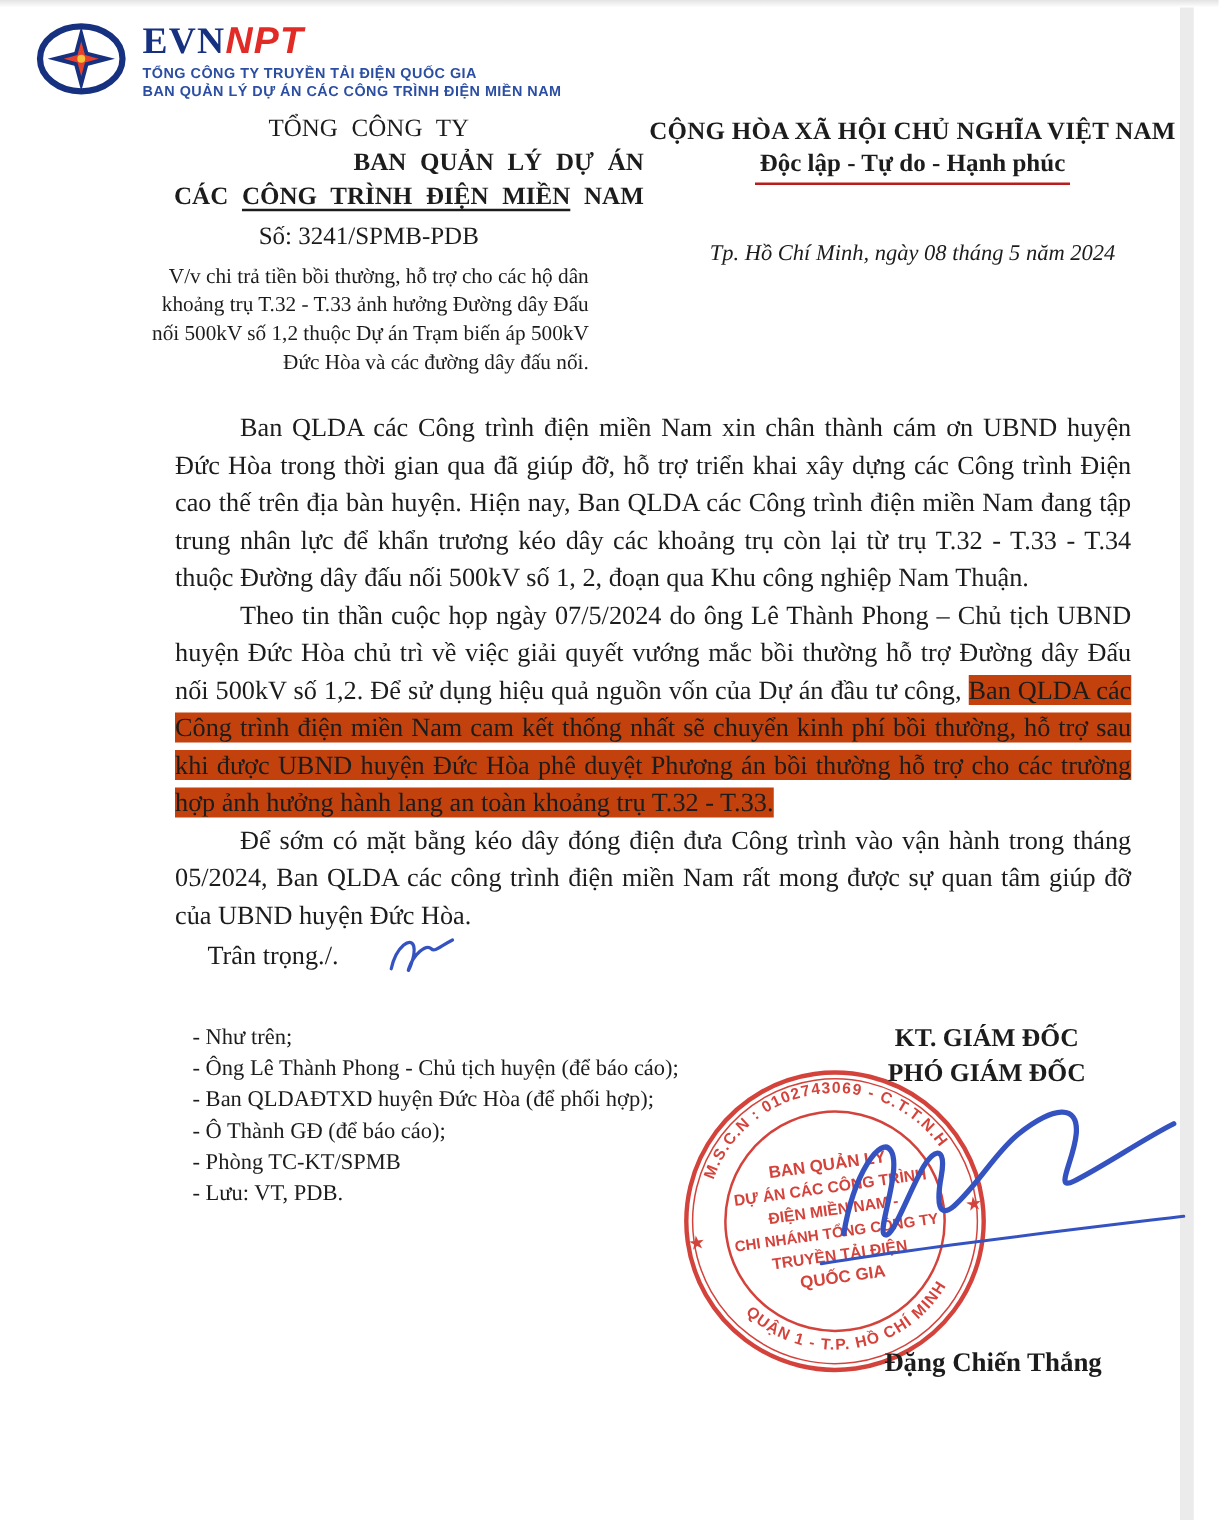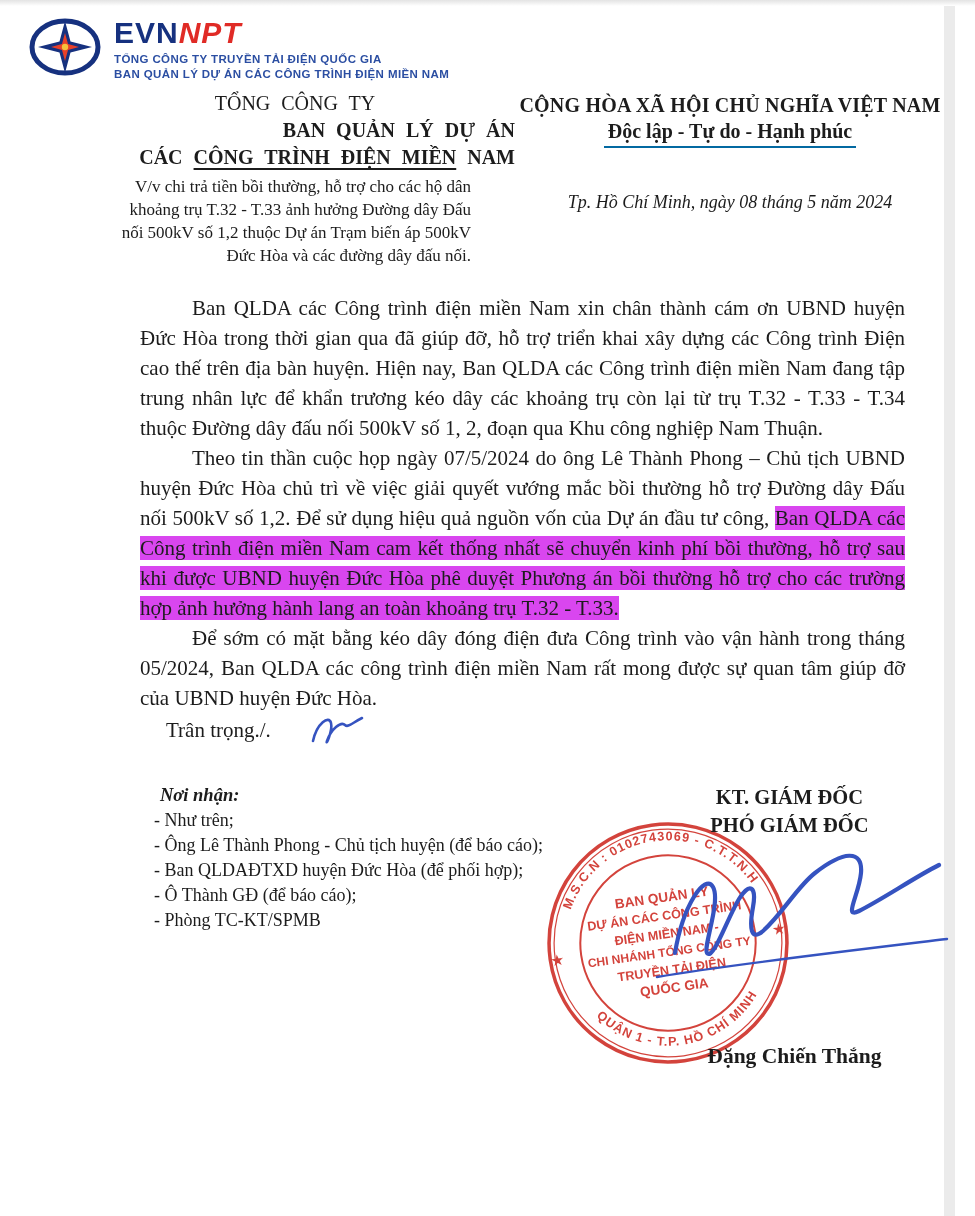--- a/index.html
+++ b/index.html
@@ -20,21 +20,21 @@
     position:absolute; top:0; left:0; width:100%; height:6px;
     background:linear-gradient(#e3e3e3,#ffffff); z-index:0;
   }
   .page { position:relative; z-index:1; }
 
   
   .logo-block { display:flex; align-items:flex-start; padding:16px 0 0 28px; }
   .logo-mark { width:74px; height:62px; flex:0 0 auto; }
   .logo-texts { padding-left:12px; padding-top:2px; }
   .logo-word { font-family:"Liberation Sans", sans-serif; font-weight:bold; font-size:30px; line-height:30px; letter-spacing:1px; }
-  .logo-word .evn { color:#16317f; }
+  .logo-word .evn { color:#16317f;font-family:Liberation Serif, serif; }
   .logo-word .npt { color:#e02b26; font-style:italic;text-align:center; }
   .logo-sub {
     font-family:"Liberation Sans", sans-serif; font-weight:bold;
     font-size:11.5px; line-height:15px; color:#2b4ea2; letter-spacing:.4px;
     margin-top:4px;
   }
 
   
   .header-row { display:flex; padding:8px 30px 0 75px; }
   .header-left { width:440px; text-align:center; }
@@ -44,29 +44,29 @@
   .hl-line.bold { font-weight:bold;text-align:right; }
   .u-part { text-decoration:underline; text-decoration-thickness:2px; text-underline-offset:4px; }
   .doc-number { font-size:20px; line-height:32px; margin-top:2px; }
   .subject {
     font-size:17px; line-height:23px; width:352px; margin:4px auto 0 auto;
     text-align:right;
   }
 
   .national { font-weight:bold; font-size:20px; line-height:26px; letter-spacing:.2px; }
   .motto { font-weight:bold; font-size:20px; line-height:26px; display:inline-block;
-           border-bottom:2px solid #0369a1; padding:0 4px 2px 4px; }
+           border-bottom:2px solid #b91c1c; padding:0 4px 2px 4px; }
   .dateline { font-style:italic; font-size:18px; margin-top:44px; }
 
   
   .salutation { text-align:center; font-size:20.5px; margin-top:34px; }
   .body-text { margin:26px 70px 0 140px; font-size:21px; line-height:30px; text-align:justify; }
   .body-text p { text-indent:52px; margin:0; }
   .body-text p + p { margin-top:0; }
-  .hl-mark { background:#d946ef;margin-top:11px; }
+  .hl-mark { background:#c2410c;margin-top:11px; }
   .closing-row { margin:2px 70px 0 140px; display:flex; align-items:flex-start; }
   .closing { font-size:21px; line-height:30px; padding-left:26px; }
   .initials-svg { width:70px; height:44px; margin-left:36px; margin-top:-4px; }
 
   
   .footer-row { display:flex; margin-top:28px; }
   .recipients { margin-left:152px; width:420px; font-size:18px; line-height:25px; }
   .recipients-title { font-weight:bold; font-style:italic; font-size:18.5px; margin-left:8px; }
   .recipient-item { margin-left:2px; }
 
@@ -103,20 +103,21 @@
         <div>BAN QUẢN LÝ DỰ ÁN CÁC CÔNG TRÌNH ĐIỆN MIỀN NAM</div>
       </div>
     </div>
   </div>
 
   <div class="header-row">
     <div class="header-left">
       <div class="hl-line">TỔNG CÔNG TY</div>
       <div class="hl-line bold">BAN QUẢN LÝ DỰ ÁN</div>
       <div class="hl-line bold"><span>CÁC </span><span class="u-part">CÔNG TRÌNH ĐIỆN MIỀN</span><span> NAM</span></div>
+      <div class="doc-number">Số: 3241/SPMB-PDB</div>
       <div class="subject">V/v chi trả tiền bồi thường, hỗ trợ cho các hộ dân khoảng trụ T.32 - T.33 ảnh hưởng Đường dây Đấu nối 500kV số 1,2 thuộc Dự án Trạm biến áp 500kV Đức Hòa và các đường dây đấu nối.</div>
     </div>
     <div class="header-right">
       <div class="national">CỘNG HÒA XÃ HỘI CHỦ NGHĨA VIỆT NAM</div>
       <div><span class="motto">Độc lập - Tự do - Hạnh phúc</span></div>
       <div class="dateline">Tp. Hồ Chí Minh, ngày 08 tháng 5 năm 2024</div>
     </div>
   </div>
 
 
@@ -128,26 +129,26 @@
 
   <div class="closing-row">
     <div class="closing">Trân trọng./.</div>
     <svg class="initials-svg" viewBox="0 0 70 44">
       <path d="M6,30 C10,12 22,4 24,12 C26,20 18,36 20,30 C24,18 34,10 38,14 C41,17 45,12 55,7" fill="none" stroke="#3553c0" stroke-width="2.6" stroke-linecap="round"></path>
     </svg>
   </div>
 
   <div class="footer-row">
     <div class="recipients">
-      <div class="recipients-title">Nơi nhận:</div>
       <div class="recipient-item">- Như trên;</div>
       <div class="recipient-item">- Ông Lê Thành Phong - Chủ tịch huyện (để báo cáo);</div>
       <div class="recipient-item">- Ban QLDAĐTXD huyện Đức Hòa (để phối hợp);</div>
       <div class="recipient-item">- Ô Thành GĐ (để báo cáo);</div>
       <div class="recipient-item">- Phòng TC-KT/SPMB</div>
+      <div class="recipient-item">- Lưu: VT, PDB.</div>
     </div>
 
     <div class="sign-block">
       <div class="sign-pos">KT. GIÁM ĐỐC</div>
       <div class="sign-pos">PHÓ GIÁM ĐỐC</div>
 
       <svg class="stamp-svg" viewBox="0 0 250 250">
         <g transform="rotate(-8 125 125)">
           <circle cx="125" cy="125" r="118" fill="none" stroke="#d0342c" stroke-width="3.5"></circle>
           <circle cx="125" cy="125" r="113" fill="none" stroke="#d0342c" stroke-width="1.2"></circle>

